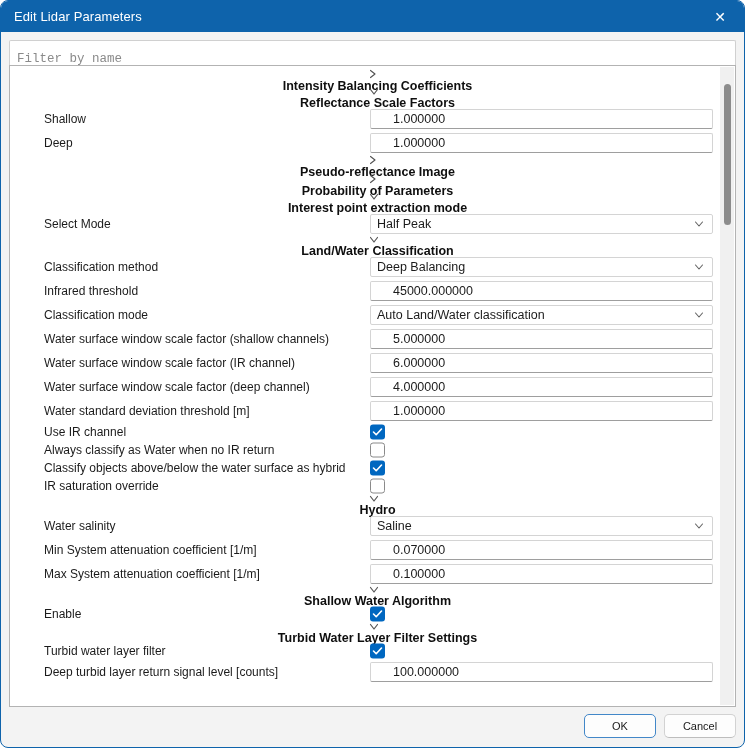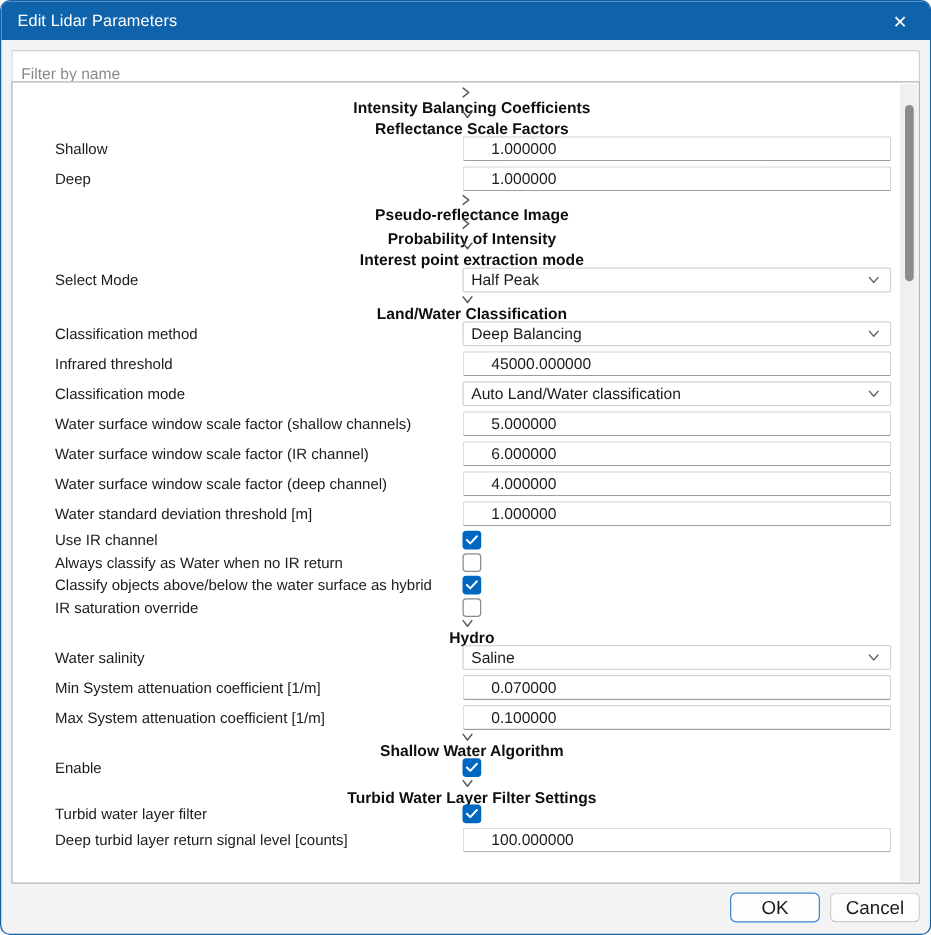--- a/index.html
+++ b/index.html
@@ -21,21 +21,21 @@
     margin-left:auto; width:48px; height:31px;
     display:flex; align-items:center; justify-content:center;
     color:#ffffff; font-size:14px; cursor:default;
   }
 
   
   .filter-wrap { position:absolute; left:8px; right:8px; top:39px; }
   .filter-input {
     width:100%; height:23px; box-sizing:border-box;
     border:1px solid #d0d0d0; border-bottom-color:#bdbdbd; border-radius:2px;
-    padding:18px 7px; font-family:Liberation Sans, sans-serif; font-size:12.5px; color:#1b1b1b; background:#ffffff;
+    padding:18px 7px; font-family:Liberation Mono, monospace; font-size:12.5px; color:#1b1b1b; background:#ffffff;
     outline:none;
   }
   .filter-input::placeholder { color:#8a8a8a; }
 
   
   .list {
     position:absolute; left:8px; right:8px; top:64px; height:642px;
     box-sizing:border-box; background:#ffffff; border:1px solid #b3b3b3;
     overflow:hidden;
   }
@@ -84,21 +84,21 @@
 
   
   .footer {
     position:absolute; left:0; right:0; bottom:0; height:42px;
     display:flex; align-items:center; justify-content:flex-end;
     gap:8px; padding-right:8px;
   }
   .btn {
     width:72px; height:24px; box-sizing:border-box; border-radius:5px;
     display:flex; align-items:center; justify-content:center;
-    font-size:15px; color:#1a1a1a; background:#fdfdfd; cursor:default;
+    font-size:11px; color:#1a1a1a; background:#fdfdfd; cursor:default;
   }
   .btn.ok { border:1.4px solid var(--okborder,#4287c8); }
   .btn.cancel { border:1px solid #d2d2d2; border-bottom-color:#bdbdbd; }
 </style>
 </head>
 <body>
 
 <div class="dialog">
 
   <div class="titlebar">
@@ -145,21 +145,21 @@
             </svg>
           </span>
           <span class="group-label">Pseudo-reflectance Image</span>
         </div>
         <div class="row group">
           <span class="tree-chev">
             <svg width="8" height="10" viewBox="0 0 8 10" xmlns="http://www.w3.org/2000/svg">
               <path d="M1.5 1.5 L6 5 L1.5 8.5" fill="none" stroke="#555" stroke-width="1.2" stroke-linecap="round" stroke-linejoin="round"></path>
             </svg>
           </span>
-          <span class="group-label">Probability of Intensity</span>
+          <span class="group-label">Probability of Parameters</span>
         </div>
         <div class="row group">
           <span class="tree-chev">
             <svg width="10" height="8" viewBox="0 0 10 8" xmlns="http://www.w3.org/2000/svg">
               <path d="M1.5 1.5 L5 6 L8.5 1.5" fill="none" stroke="#555" stroke-width="1.2" stroke-linecap="round" stroke-linejoin="round"></path>
             </svg>
           </span>
           <span class="group-label">Interest point extraction mode</span>
         </div>
         <div class="row selectrow">

